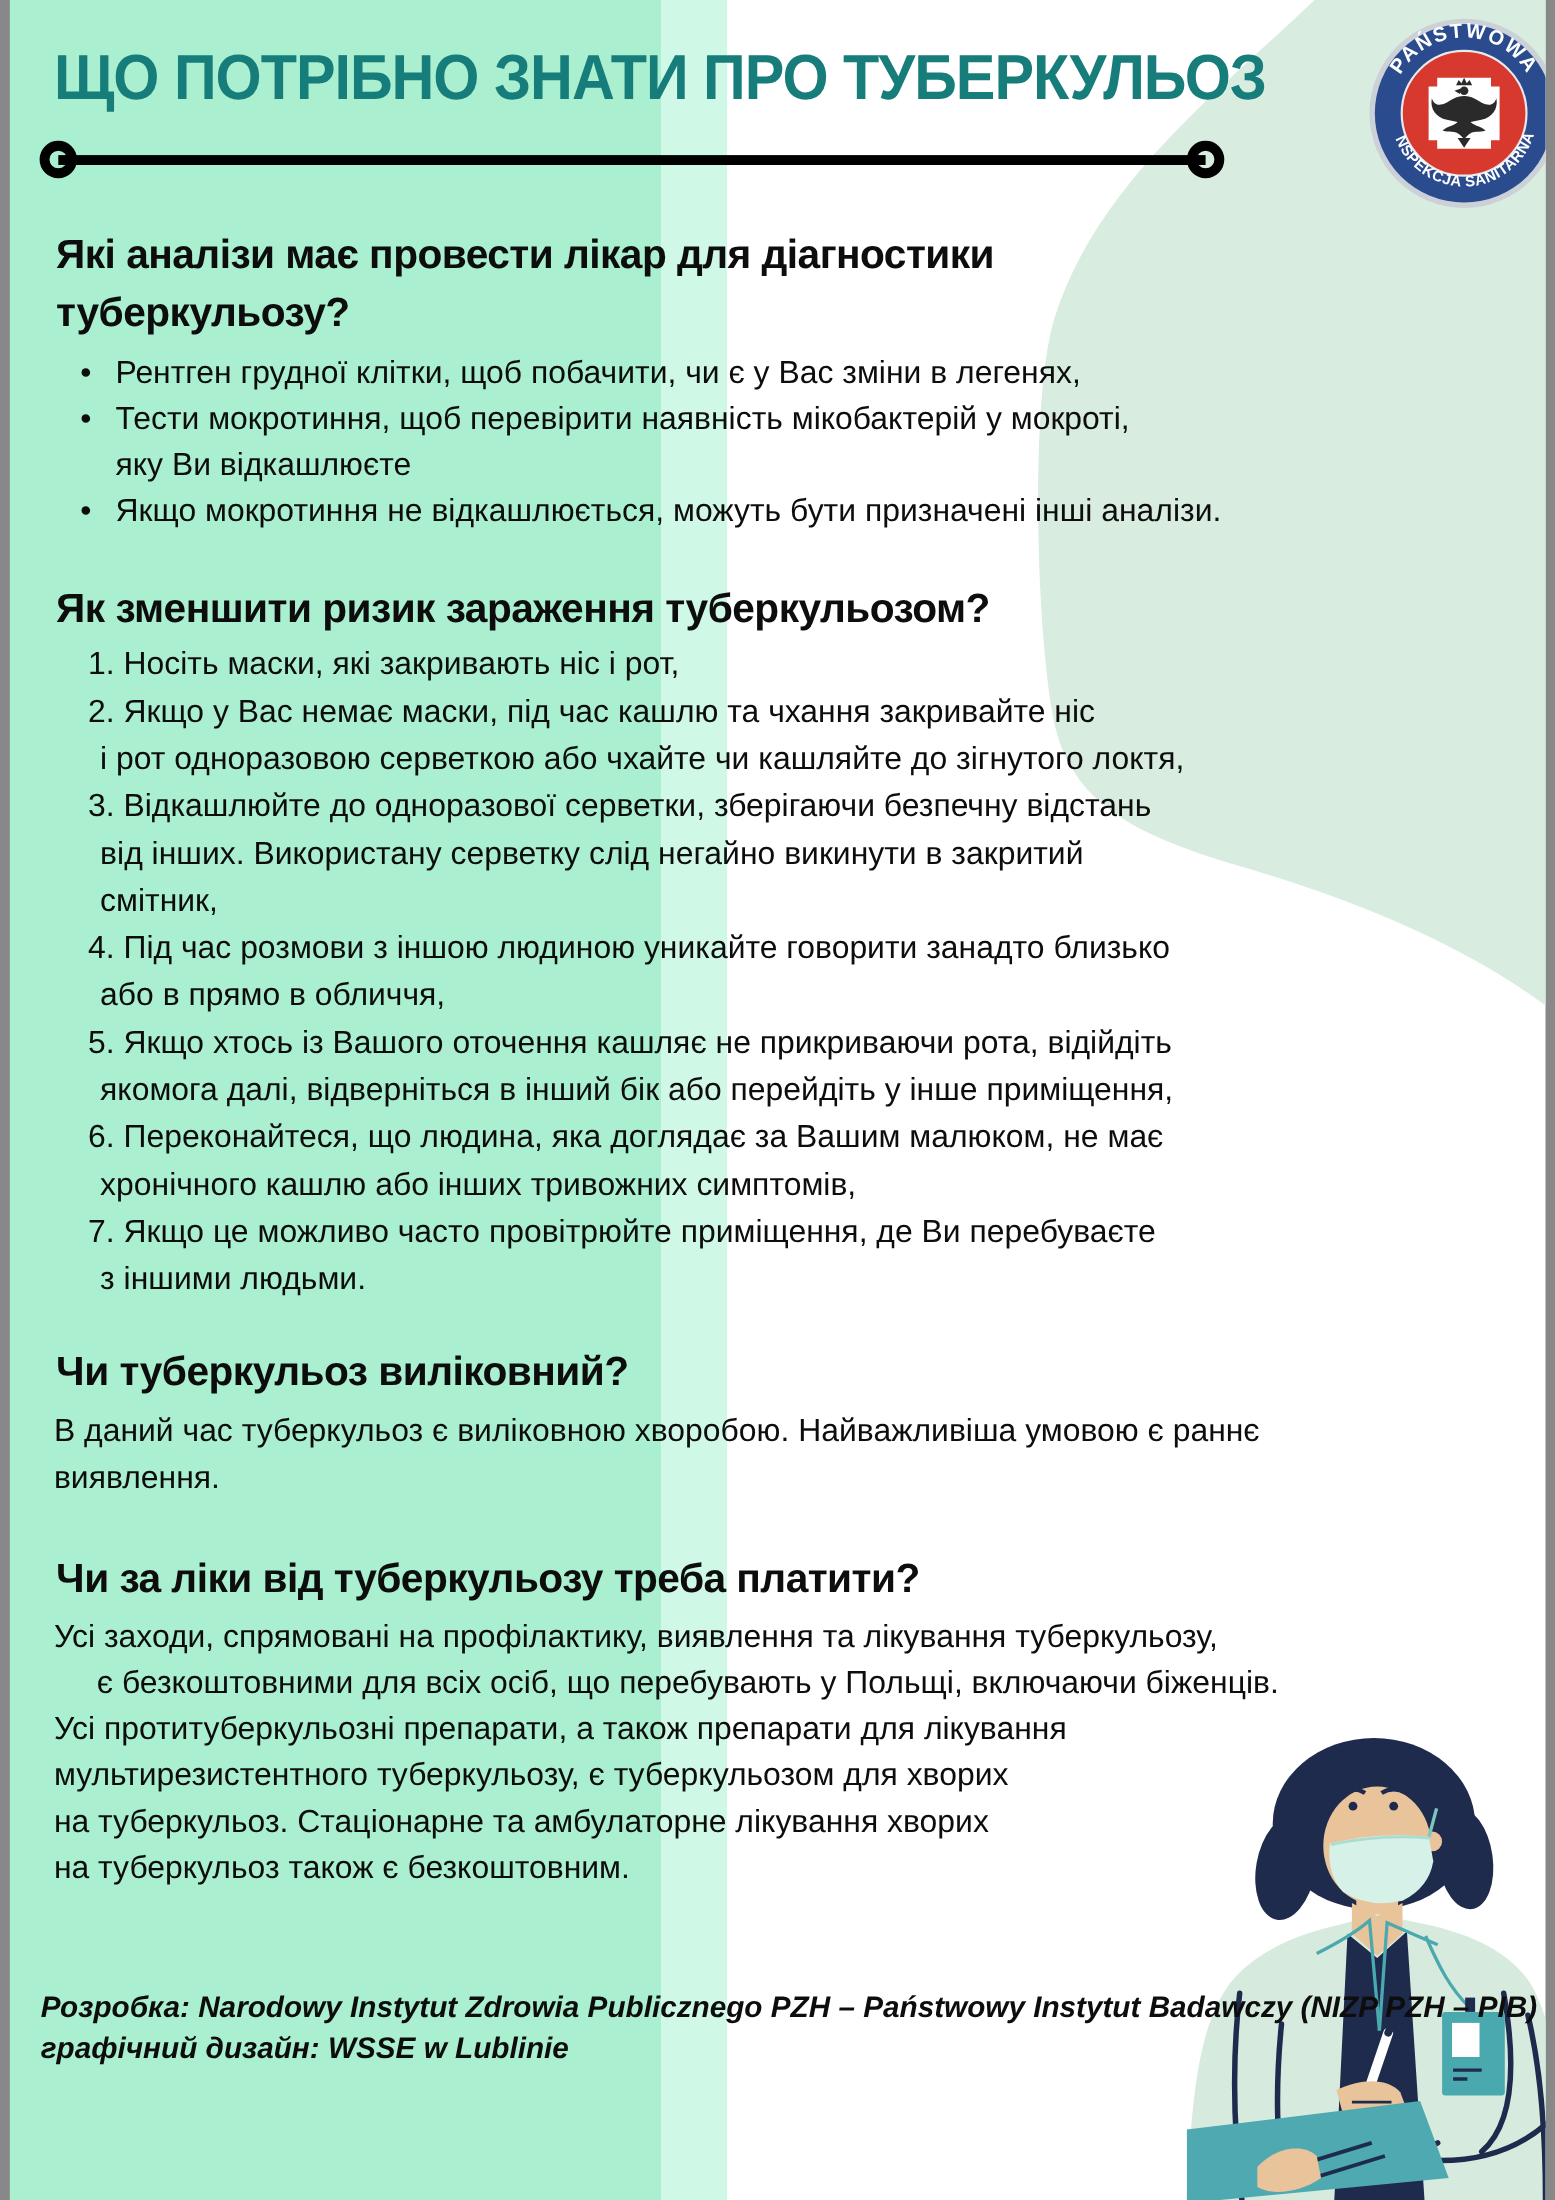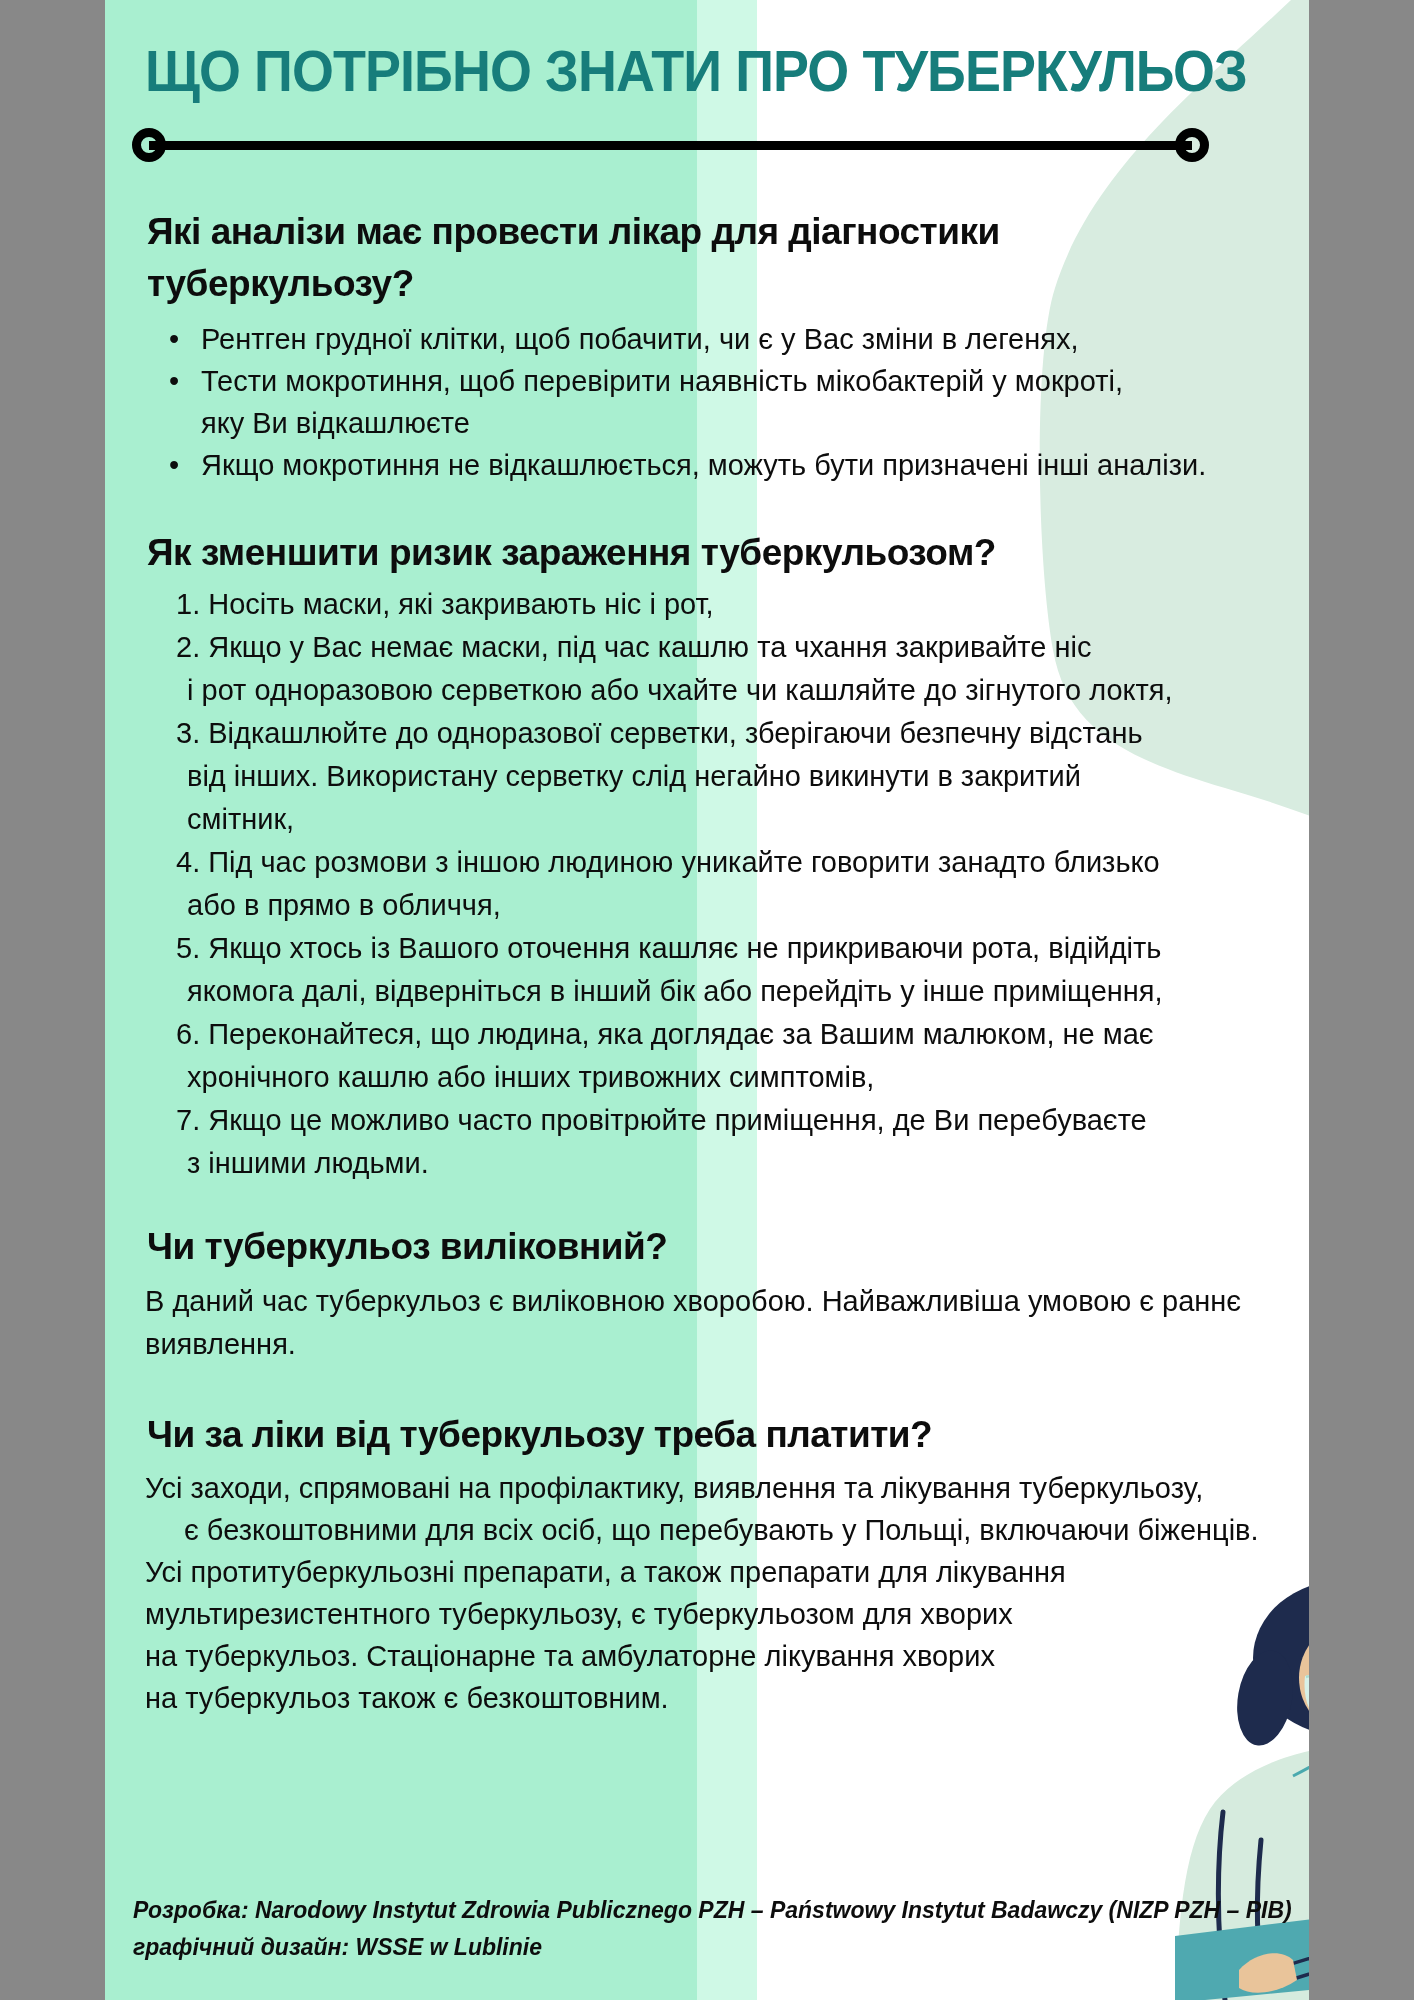--- a/index.html
+++ b/index.html
@@ -1,17 +1,17 @@
 <!DOCTYPE html>
 <html><head>
 <meta charset="utf-8">
 <style>
   html,body { margin:0; padding:0; background:#888; }
   .page {
-    position:relative; width:1204px; height:2000px; margin:0 auto;
+    position:relative; width:1396px; height:2000px; margin:0 auto;
     background:#ffffff; overflow:hidden;
     font-family:"Liberation Sans","DejaVu Sans",sans-serif; color:#0d0d0d;
   }
   .band-a { position:absolute; left:0; top:0; width:592px; height:100%; background:#a9efd0; }
   .band-b { position:absolute; left:592px; top:0; width:60px; height:100%; background:#cff9e6; }
   .blob-svg, .doctor-svg, .logo-svg { position:absolute; display:block; }
   .blob-svg { left:0; top:0; width:1414px; height:2000px; }
   .doctor-svg { left:1040px; top:1580px; width:374px; height:420px; }
   .logo-svg { left:1234px; top:15px; width:176px; height:176px; }
 
@@ -34,21 +34,21 @@
   .cont1 { padding-left:32px; }
 
   .list2 { position:absolute; left:71px; top:583px; }
   .list2 .cont { padding-left:11px; }
 
   .para3 { position:absolute; left:40px; top:1280px; }
   .para4 { position:absolute; left:40px; top:1467px; }
   .para4 .body-line { line-height:42px; }
   .sp { padding-left:7px;margin-left:32px; }
 
-  .footer { position:absolute; left:28px; top:1892px; font-size:23px; line-height:37px; font-weight:bold; font-style:italic; white-space:nowrap; }
+  .footer { position:absolute; left:28px; top:1807px; font-size:27px; line-height:37px; font-weight:bold; font-style:italic; white-space:nowrap; }
 </style>
 </head>
 <body>
 
 <div class="page">
 
   <div class="band-a"></div>
   <div class="band-b"></div>
   <svg class="blob-svg" viewBox="0 0 1414 2000">
     <path d="M1186,0 C1098,84 988,168 950,288 C928,356 932,560 948,650 C962,728 1018,758 1120,788

